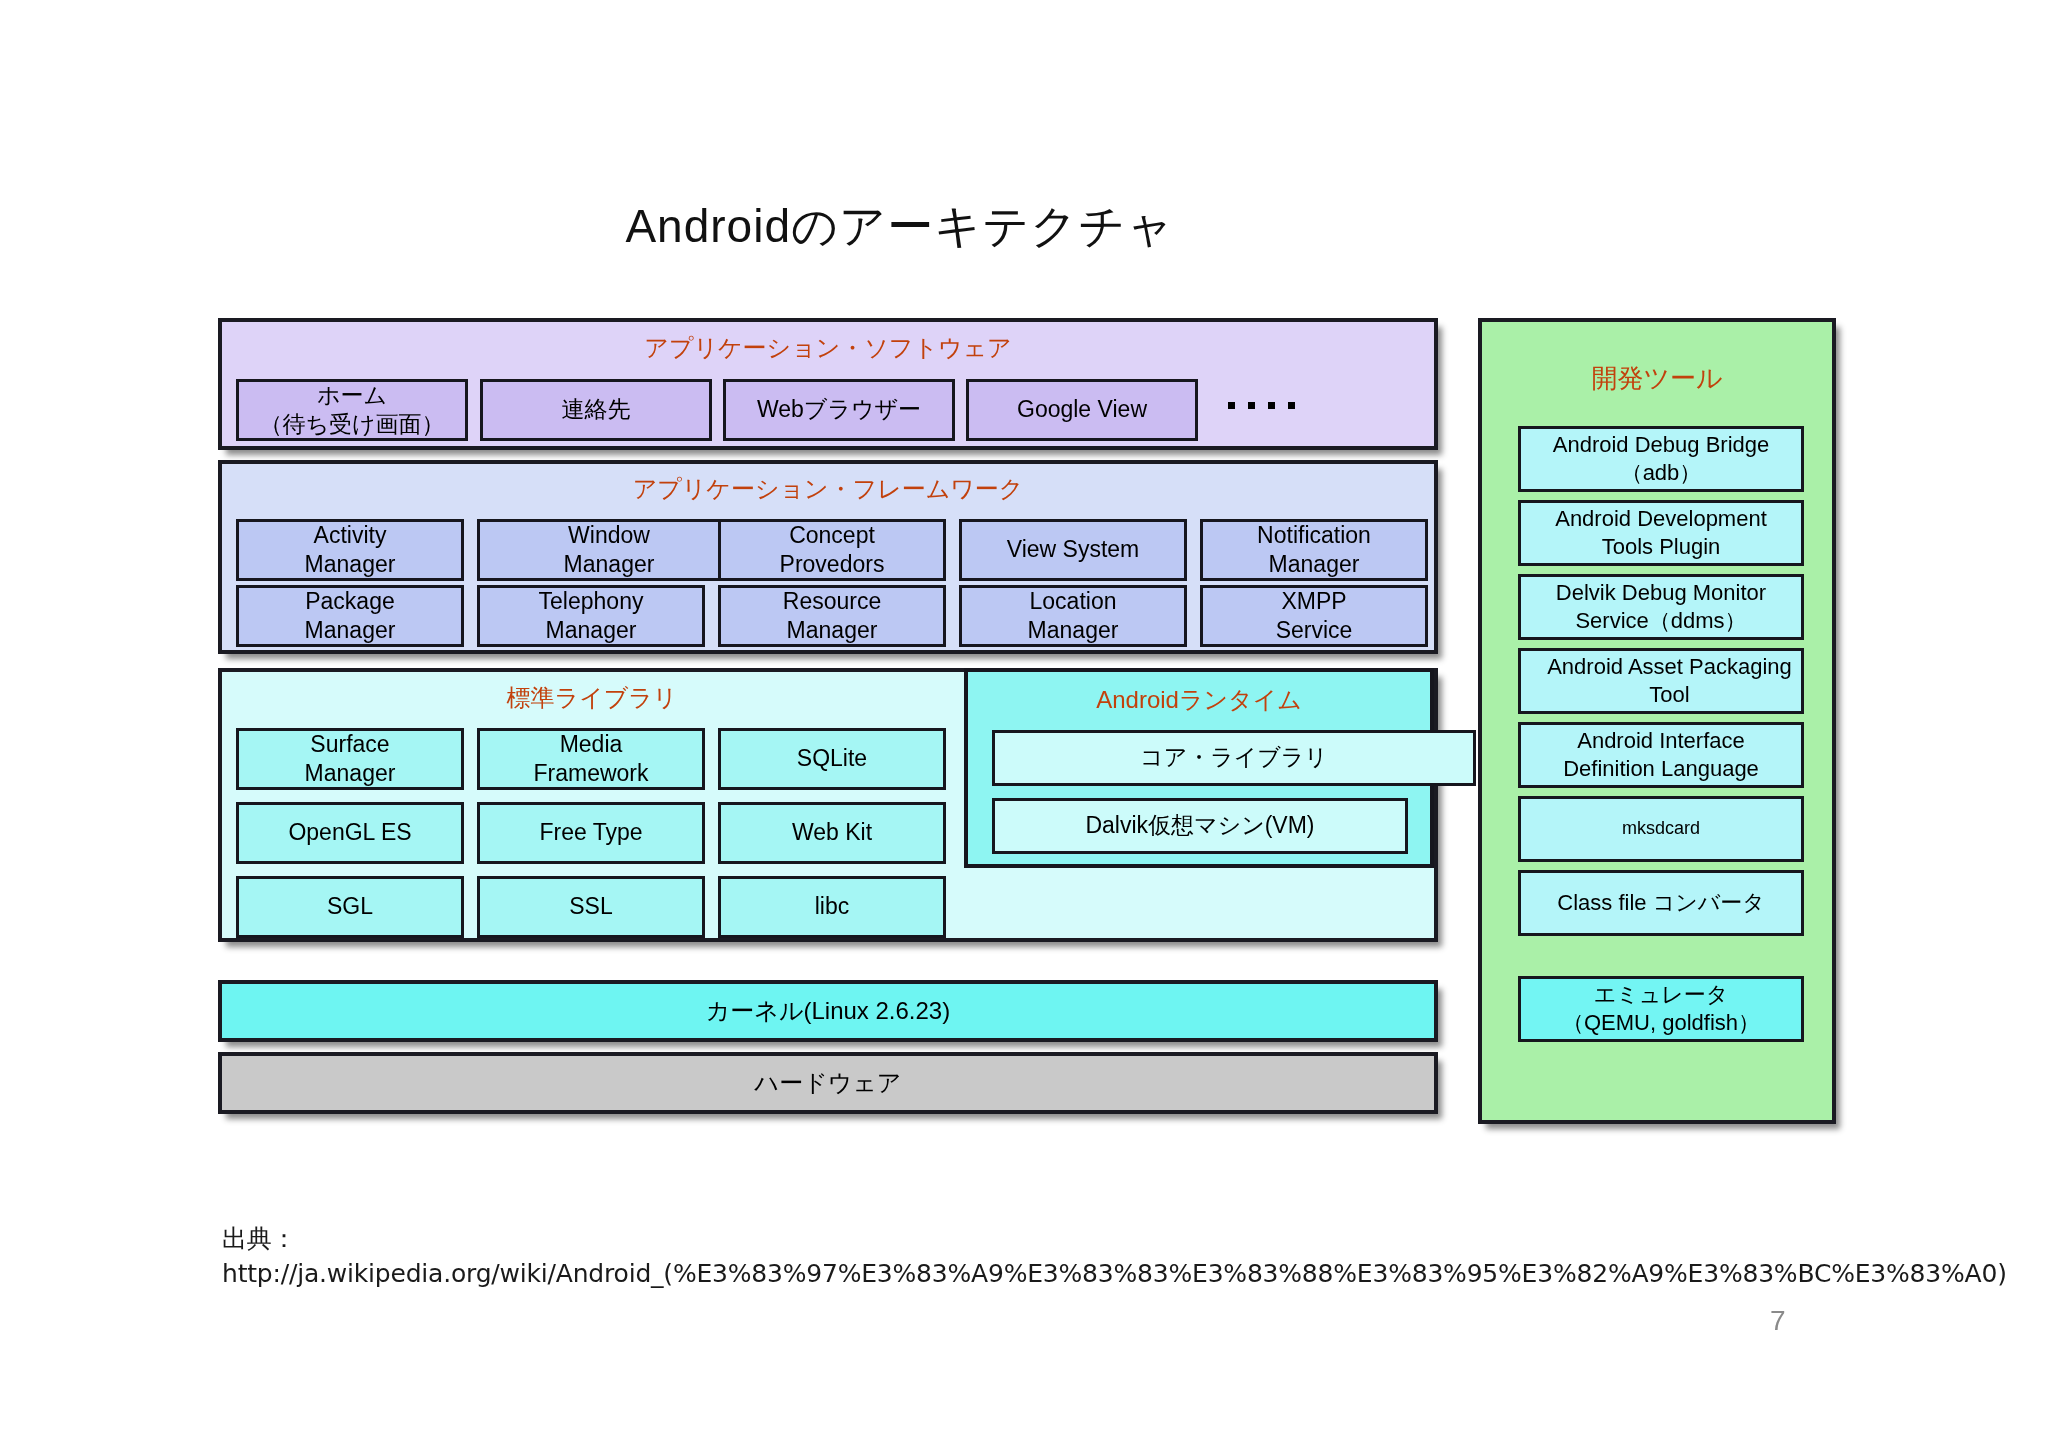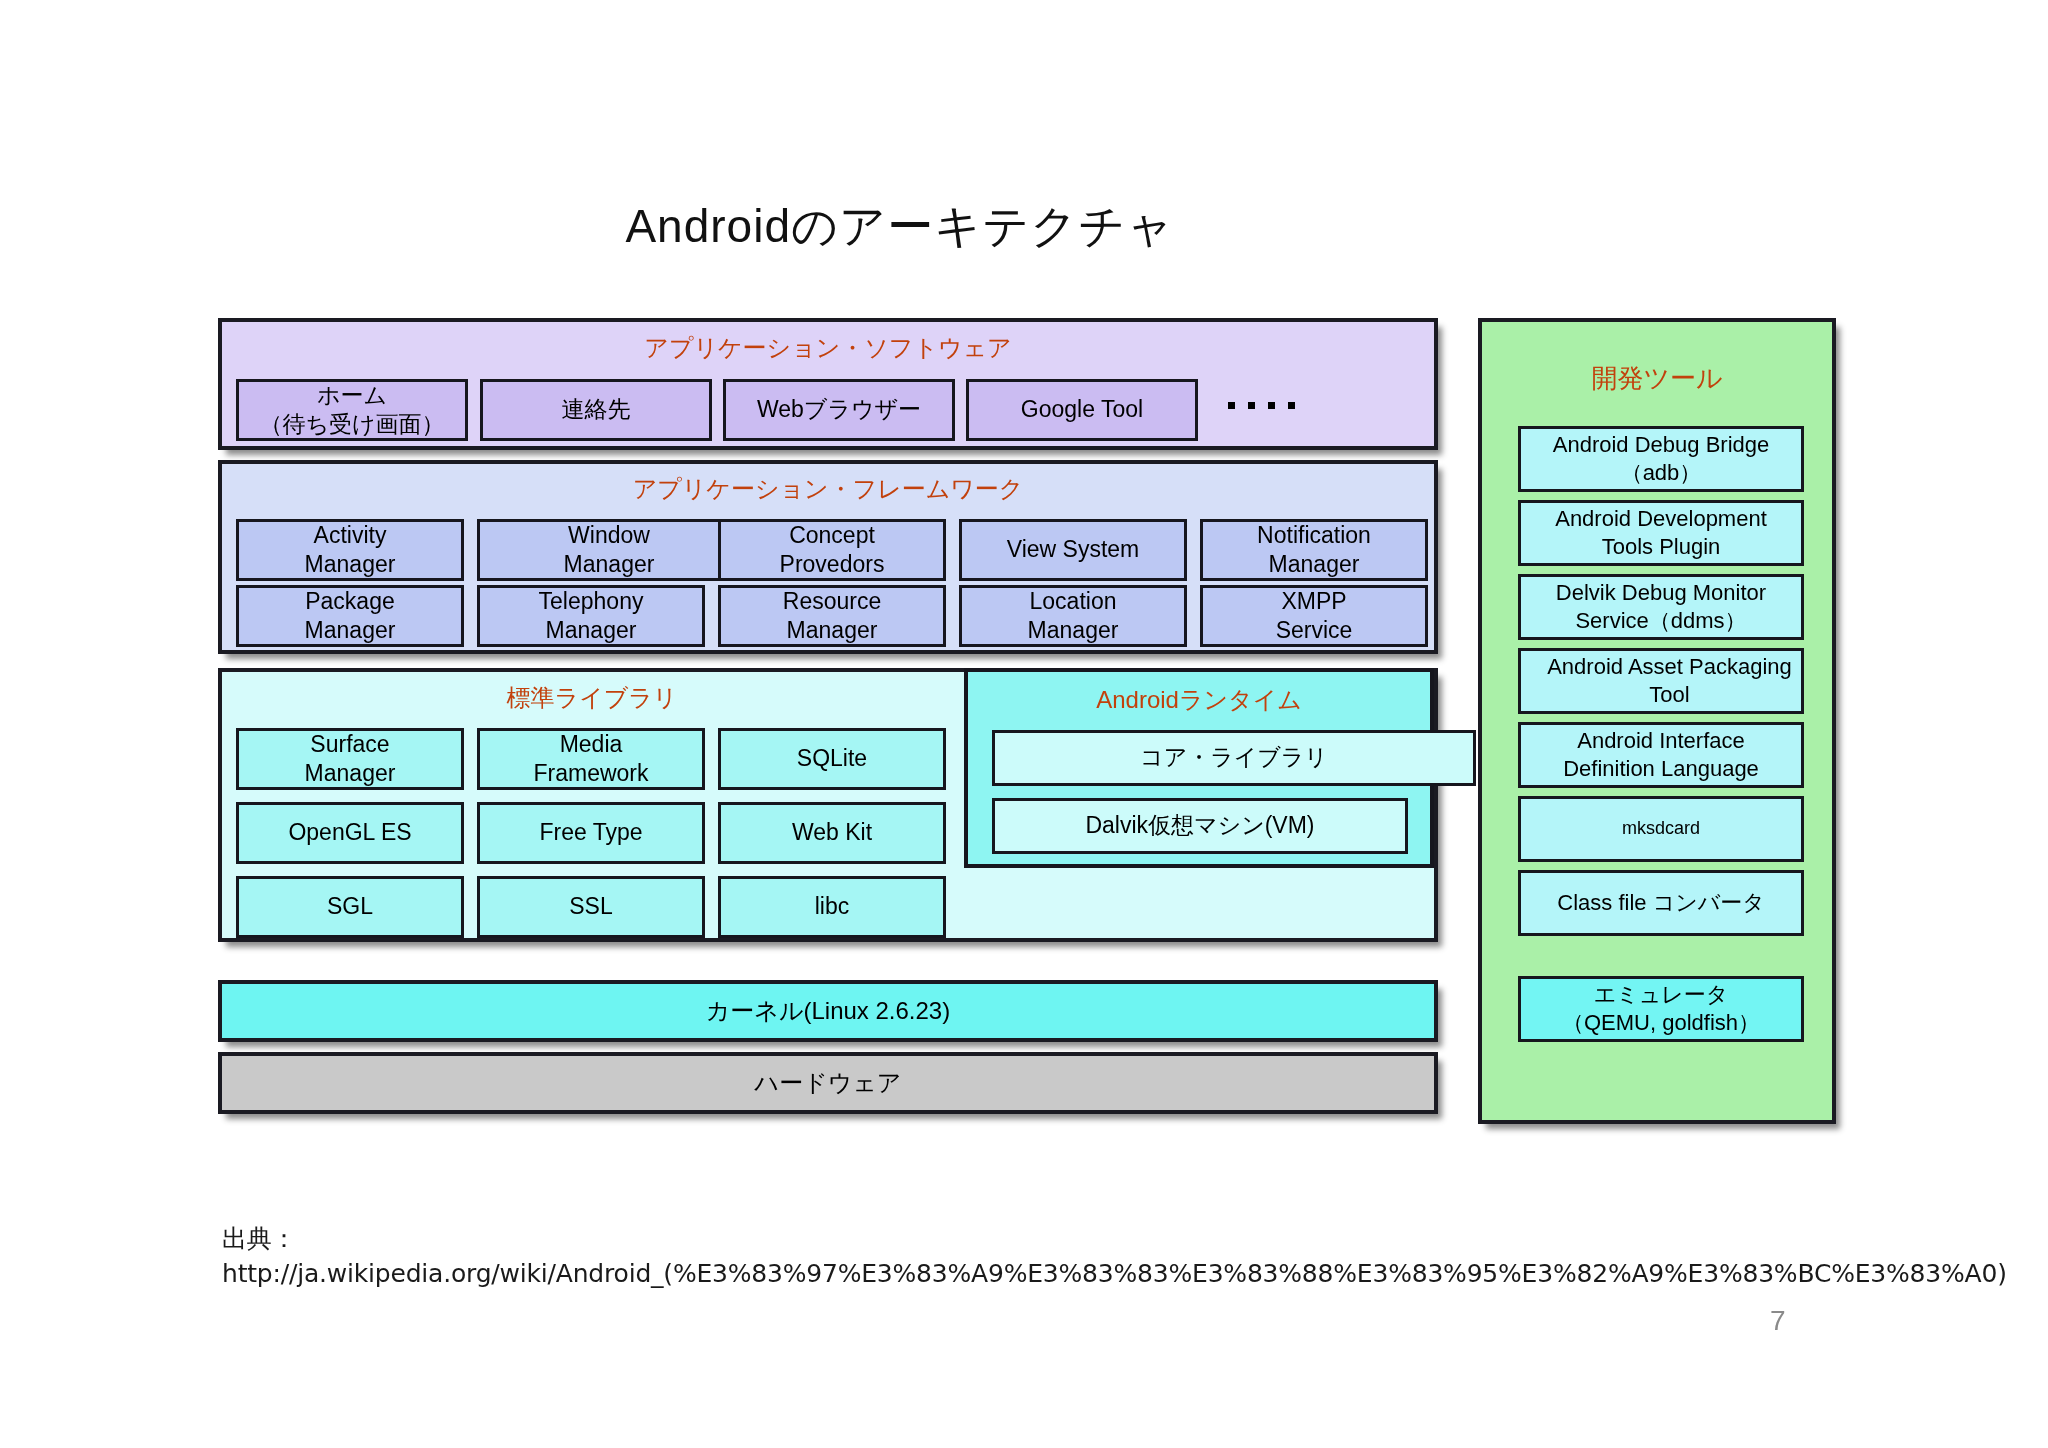--- a/index.html
+++ b/index.html
@@ -119,21 +119,21 @@
 
   <div class="title">Androidのアーキテクチャ</div>
 
   <div class="layer apps-layer" style="left:218px; top:318px; width:1220px; height:132px;">
     <div class="layer-title" style="top:12px;">アプリケーション・ソフトウェア</div>
 
     <div class="cell apps-cell" style="left:14px; top:57px; width:232px; height:62px; white-space:pre-line;">ホーム
 （待ち受け画面）</div>
     <div class="cell apps-cell" style="left:258px; top:57px; width:232px; height:62px; white-space:pre-line;">連絡先</div>
     <div class="cell apps-cell" style="left:501px; top:57px; width:232px; height:62px; white-space:pre-line;">Webブラウザー</div>
-    <div class="cell apps-cell" style="left:744px; top:57px; width:232px; height:62px; white-space:pre-line;">Google Tool</div>
+    <div class="cell apps-cell" style="left:744px; top:57px; width:232px; height:62px; white-space:pre-line;">Google View</div>
 
     <div class="dots" style="left:1006px; top:80px;">
       <i></i>
         <i></i>
         <i></i>
         <i></i>
     </div>
   </div>
 
   <div class="layer fw-layer" style="left:218px; top:460px; width:1220px; height:194px;">

